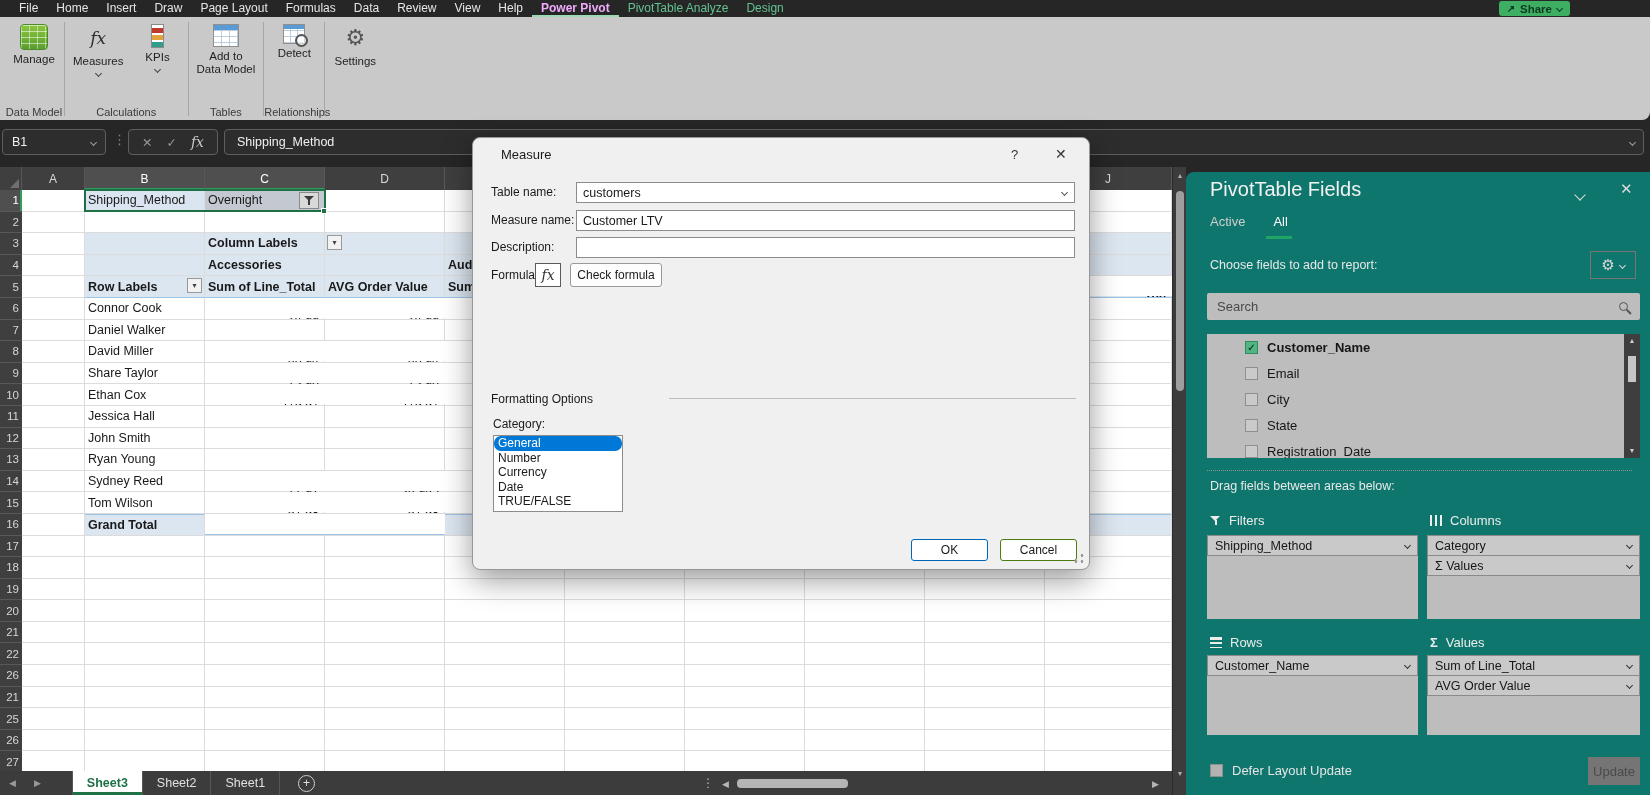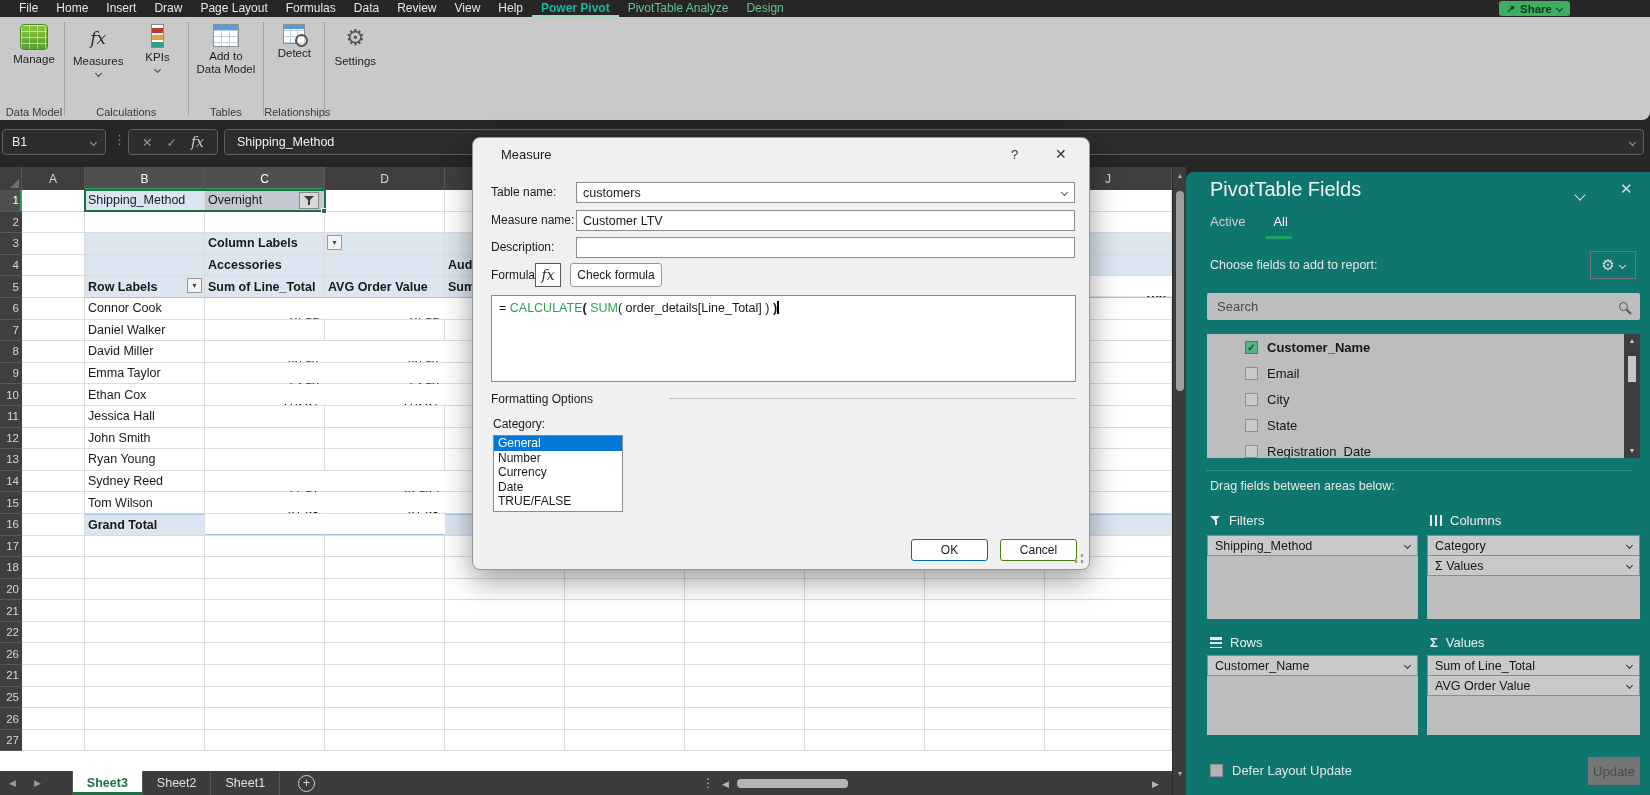--- a/index.html
+++ b/index.html
@@ -2,21 +2,21 @@
 <html><head>
 <meta charset="utf-8">
 <style>
   html,body{margin:0;padding:0;background:#262626;}
   *{box-sizing:border-box;}
   #root{position:relative;width:1650px;height:795px;background:#262626;font-family:"Liberation Sans",sans-serif;overflow:hidden;}
 
   
   #menubar{position:absolute;left:0;top:0;width:1650px;height:17px;background:#262626;display:flex;align-items:center;padding-left:10px;}
   .mitem{color:#e6e6e6;font-size:12px;height:17px;line-height:16px;padding:0 9px;white-space:nowrap;}
-  .mitem.mactive{color:#14b8a6;font-weight:700;box-shadow:inset 0 -2px 0 #9adbb6;}
+  .mitem.mactive{color:#f0abfc;font-weight:700;box-shadow:inset 0 -2px 0 #9adbb6;}
   .mitem.maccent{color:#64c290;}
   #share{position:absolute;right:80px;top:1px;height:15px;background:#3eaf62;border-radius:3px;display:flex;align-items:center;gap:5px;padding:0 8px;color:#0d3a20;font-size:11.5px;font-weight:700;}
   .share-arrow{font-size:10px;font-weight:700;}
   .chev{width:6px;height:6px;border-right:1.5px solid currentColor;border-bottom:1.5px solid currentColor;transform:rotate(45deg);display:inline-block;}
   .chev-sm{width:5px;height:5px;border-width:1.2px;}
 
   
   #ribbon{position:absolute;left:0;top:17px;width:1650px;height:103px;background:#c9c9c9;display:flex;align-items:stretch;padding-left:4px;border-radius:0 0 8px 0;}
   .rgroup{position:relative;display:flex;flex-direction:column;align-items:center;padding:7px 8px 16px;}
   .rbtns{display:flex;gap:12px;align-items:flex-start;flex:1;}
@@ -104,21 +104,21 @@
   #fxbtn{position:absolute;left:62px;top:125px;width:26px;height:24px;background:#fff;border:1.5px solid #5a5a5a;display:flex;align-items:center;justify-content:center;font-family:"DejaVu Serif",serif;font-style:italic;font-size:14px;color:#333;}
   #checkbtn{position:absolute;left:97px;top:125px;width:92px;height:24px;background:#fdfdfd;border:1px solid #9a9a9a;border-radius:3px;display:flex;align-items:center;justify-content:center;font-size:12px;}
   #ftext{position:absolute;left:18px;top:157px;width:585px;height:87px;background:#fff;border:1px solid #8c8c8c;padding:5px 7px;font-size:12.5px;white-space:pre;}
   .tok-bold{font-weight:700;}
   .caret{display:inline-block;width:1.5px;height:13px;background:#000;vertical-align:-2px;}
   #fmtlabel{position:absolute;left:18px;top:254px;}
   #fmtline{position:absolute;left:196px;top:260px;width:407px;height:1px;background:#bdbdbd;}
   #catlabel{position:absolute;left:20px;top:279px;}
   #catlist{position:absolute;left:20px;top:297px;width:130px;height:77px;background:#fff;border:1px solid #8c8c8c;overflow:hidden;}
   .citem{height:14.6px;line-height:14.6px;padding-left:4px;font-size:12px;}
-  .citem.sel{background:#0078d7;color:#fff;}
+  .citem.sel{background:#0078d7;color:#fff;border-radius:7px;}
   .dbtn{position:absolute;width:77px;height:22px;background:#fff;border:1px solid #4d7c0f;border-radius:3px;display:flex;align-items:center;justify-content:center;font-size:12px;}
   #okbtn{left:438px;top:401px;border:1.5px solid #0067b8;}
   #cancelbtn{left:527px;top:401px;}
   #dgrip{position:absolute;right:5px;bottom:5px;width:11px;height:11px;background:radial-gradient(circle at 9px 2.5px,#9a9a9a 1.2px,transparent 1.6px),radial-gradient(circle at 9px 8.5px,#9a9a9a 1.2px,transparent 1.6px),radial-gradient(circle at 3px 8.5px,#9a9a9a 1.2px,transparent 1.6px);}
 
   
   #paneback{position:absolute;left:1186px;top:167px;width:464px;height:628px;background:#262626;}
   #pane{position:absolute;left:1186px;top:172px;width:464px;height:623px;background:#0f766e;border-top-left-radius:8px;color:#e8e8e8;z-index:10;}
   #ptitle{position:absolute;left:24px;top:6px;font-size:20px;color:#f2f2f2;}
   #pcollapse{position:absolute;left:390px;top:13px;color:#dcdcdc;}
@@ -373,21 +373,21 @@
           <div class="cell" style="width: 120px;"></div>
           <div class="cell" style="width: 120px;"></div>
           <div class="cell" style="width: 120px;"></div>
           <div class="cell" style="width: 120px;"></div>
           <div class="cell" style="width: 120px;"></div>
           <div class="cell" style="width: 127px;"></div>
         </div>
         <div class="grow">
           <div class="rh">9</div>
           <div class="cell" style="width: 63px;"></div>
-          <div class="cell" style="width: 120px;">Emma Taylor</div>
+          <div class="cell" style="width: 120px;">Share Taylor</div>
           <div class="cell alignr" style="width: 120px;">73.96</div>
           <div class="cell alignr" style="width: 120px;">73.96</div>
           <div class="cell" style="width: 120px;"></div>
           <div class="cell" style="width: 120px;"></div>
           <div class="cell" style="width: 120px;"></div>
           <div class="cell" style="width: 120px;"></div>
           <div class="cell" style="width: 120px;"></div>
           <div class="cell" style="width: 127px;"></div>
         </div>
         <div class="grow">
@@ -489,20 +489,33 @@
           <div class="cell" style="width: 120px;"></div>
           <div class="cell" style="width: 120px;"></div>
           <div class="cell" style="width: 120px;"></div>
           <div class="cell" style="width: 120px;"></div>
           <div class="cell" style="width: 120px;"></div>
           <div class="cell" style="width: 120px;"></div>
           <div class="cell" style="width: 127px;"></div>
         </div>
         <div class="grow">
           <div class="rh">18</div>
+          <div class="cell" style="width: 63px;"></div>
+          <div class="cell" style="width: 120px;"></div>
+          <div class="cell" style="width: 120px;"></div>
+          <div class="cell" style="width: 120px;"></div>
+          <div class="cell" style="width: 120px;"></div>
+          <div class="cell" style="width: 120px;"></div>
+          <div class="cell" style="width: 120px;"></div>
+          <div class="cell" style="width: 120px;"></div>
+          <div class="cell" style="width: 120px;"></div>
+          <div class="cell" style="width: 127px;"></div>
+        </div>
+        <div class="grow">
+          <div class="rh">19</div>
           <div class="cell" style="width: 63px;"></div>
           <div class="cell" style="width: 120px;"></div>
           <div class="cell" style="width: 120px;"></div>
           <div class="cell" style="width: 120px;"></div>
           <div class="cell" style="width: 120px;"></div>
           <div class="cell" style="width: 120px;"></div>
           <div class="cell" style="width: 120px;"></div>
           <div class="cell" style="width: 120px;"></div>
           <div class="cell" style="width: 120px;"></div>
           <div class="cell" style="width: 127px;"></div>
@@ -650,21 +663,20 @@
         <div class="dlabel" style="top: 47px;">Table name:</div>
         <div class="dinput" style="top: 44px;">customers<div class="chev chev-sm"></div></div>
         <div class="dlabel" style="top: 75px;">Measure name:</div>
         <div class="dinput" style="top: 72px;">Customer LTV</div>
         <div class="dlabel" style="top: 102px;">Description:</div>
         <div class="dinput" style="top: 99px;"></div>
       </div>
     <div class="dlabel" style="top:130px">Formula:</div>
     <div id="fxbtn">fx</div>
     <div id="checkbtn">Check formula</div>
-    <div id="ftext"><span>= </span><span style="color: rgb(45, 164, 78);">CALCULATE</span><span class="tok-bold">(</span><span> </span><span style="color: rgb(45, 164, 78);">SUM</span><span>( order_details[Line_Total] ) </span><span class="tok-bold">)</span><span class="caret"></span></div>
     <div id="fmtlabel">Formatting Options</div>
     <div id="fmtline"></div>
     <div id="catlabel">Category:</div>
     <div id="catlist">
         <div class="citem sel">General</div>
         <div class="citem">Number</div>
         <div class="citem">Currency</div>
         <div class="citem">Date</div>
         <div class="citem">TRUE/FALSE</div>
       </div>

